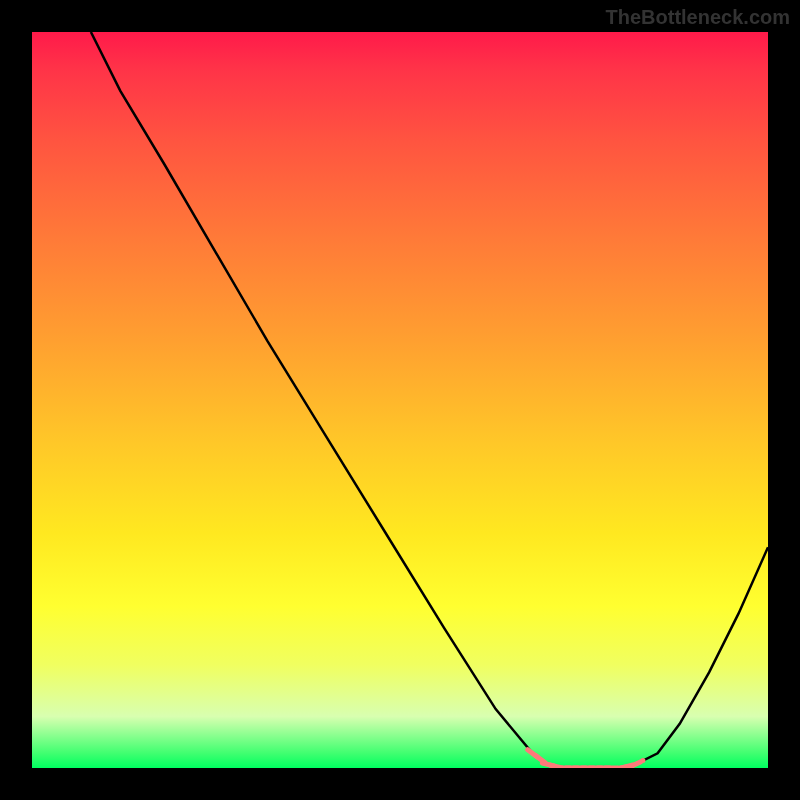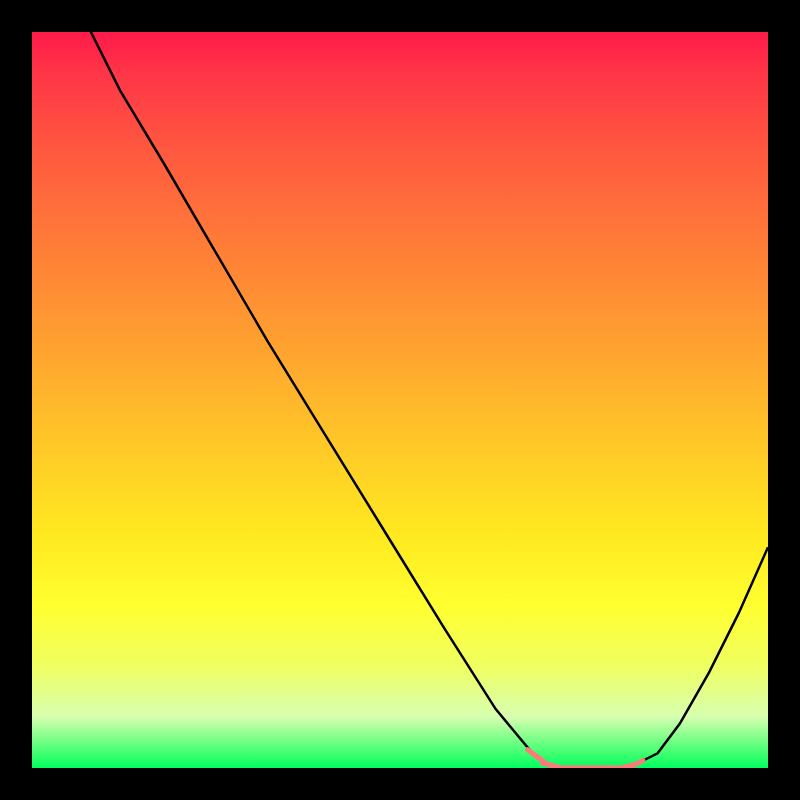--- a/index.html
+++ b/index.html
@@ -51,20 +51,21 @@
     left: 0;
     top: 0;
     width: 736px;
     height: 736px;
   }
 </style>
 </head>
 <body>
 
 <div class="chart-container">
+  <div class="watermark">TheBottleneck.com</div>
   <div class="plot-area">
     <svg class="curve" viewBox="0 0 736 736">
       <path id="curve-path" stroke="#000" stroke-width="2.5" fill="none" d="M58.9 0.0 L88.3 58.9 L132.5 132.5 L184.0 220.8 L235.5 309.1 L294.4 404.8 L353.3 500.5 L412.2 596.2 L463.7 677.1 L500.5 721.3 L515.2 732.3 L529.9 736.0 L544.6 736.0 L559.4 736.0 L574.1 736.0 L588.8 736.0 L603.5 732.3 L625.6 721.3 L647.7 691.8 L677.1 640.3 L706.6 581.4 L736.0 515.2 "></path>
       <g id="highlight-dashes">
           <line x1="495.7" y1="717.7" x2="505.3" y2="724.9" stroke="#ff7a7a" stroke-width="5" stroke-linecap="round"></line>
           <line x1="503.6" y1="723.6" x2="513.2" y2="730.8" stroke="#ff7a7a" stroke-width="5" stroke-linecap="round"></line>
           <line x1="510.4" y1="731.1" x2="522.1" y2="734.0" stroke="#ff7a7a" stroke-width="5" stroke-linecap="round"></line>
           <line x1="518.3" y1="733.1" x2="530.0" y2="736.0" stroke="#ff7a7a" stroke-width="5" stroke-linecap="round"></line>
           <line x1="526.0" y1="736.0" x2="538.0" y2="736.0" stroke="#ff7a7a" stroke-width="5" stroke-linecap="round"></line>
           <line x1="533.9" y1="736.0" x2="545.9" y2="736.0" stroke="#ff7a7a" stroke-width="5" stroke-linecap="round"></line>

